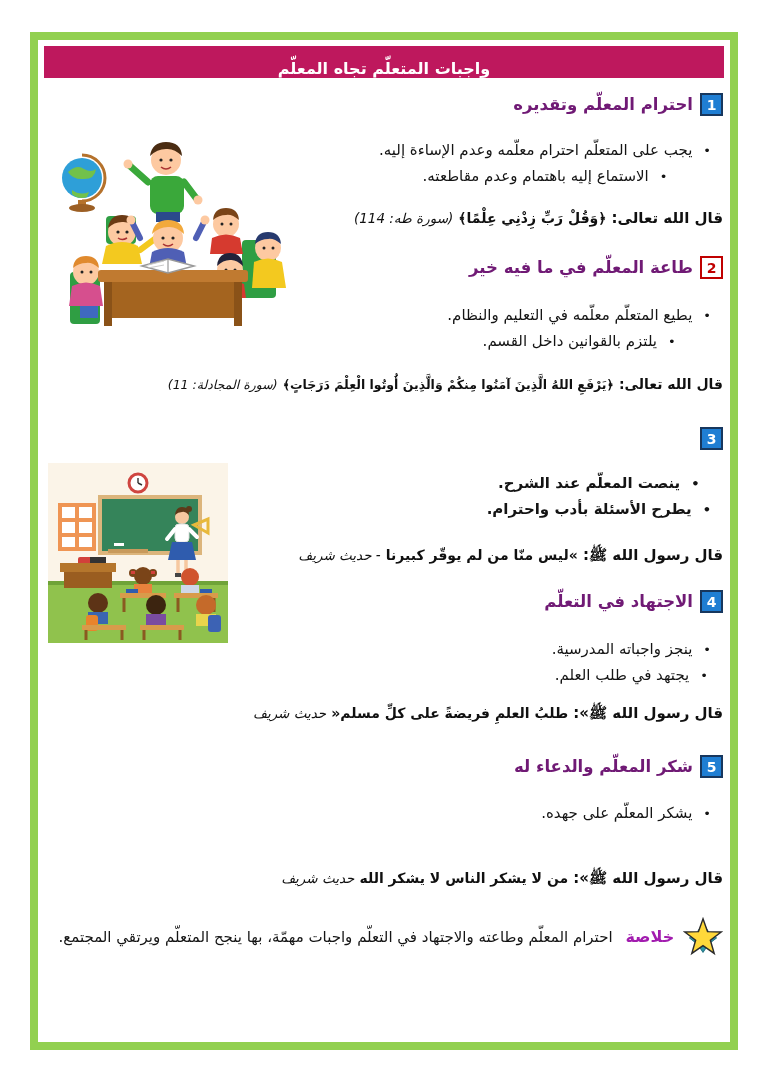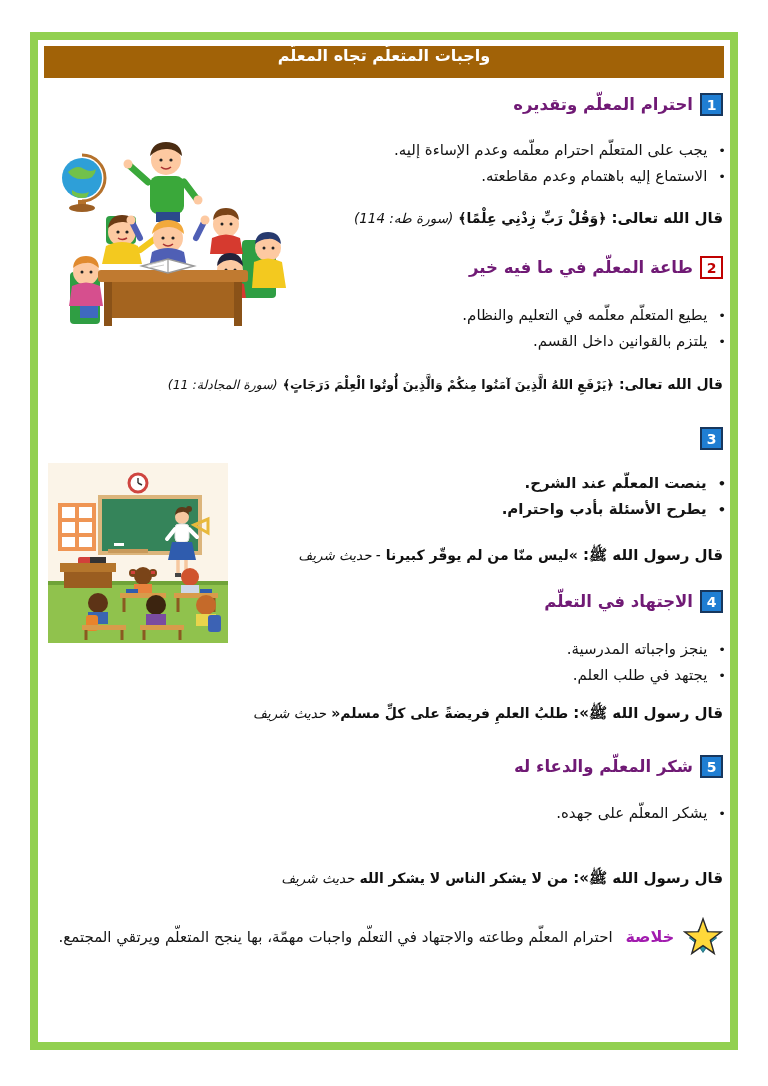--- a/index.html
+++ b/index.html
@@ -3,30 +3,30 @@
 <meta charset="utf-8">
 <style>
   html,body{margin:0;padding:0;}
   body{
     width:768px;height:1086px;position:relative;background:#ffffff;
     font-family:"DejaVu Sans",sans-serif;overflow:hidden;direction:rtl;
   }
   .frame{position:absolute;left:30px;top:32px;width:708px;height:1018px;
     border:8px solid #92d050;box-sizing:border-box;}
   .headerbar{position:absolute;left:44px;top:46px;width:680px;height:32px;
-    background:#a16207;color:#ffffff;display:flex;align-items:flex-start;justify-content:center;
+    background:#be185d;color:#ffffff;display:flex;align-items:flex-end;justify-content:center;
     font-weight:bold;font-size:16px;}
   
   .heading{position:absolute;right:45px;display:flex;align-items:center;gap:7px;direction:rtl;}
   .numsq{width:23px;height:23px;box-sizing:border-box;background:#1f7ed3;border:2px solid #17375e;
     color:#fff;font-weight:bold;font-size:14px;display:flex;align-items:center;justify-content:center;flex:0 0 auto;}
   .numsq.outline{background:#ffffff;border-color:#c00000;color:#c00000;}
   .htitle{color:#701a75;font-weight:bold;font-size:16.5px;white-space:nowrap;}
   
-  .bullets{position:absolute;right:42px;direction:rtl;text-align:right;color:#141414;}
+  .bullets{position:absolute;right:57px;direction:rtl;text-align:center;color:#141414;}
   .bline{font-size:15px;line-height:1.75;white-space:nowrap;}
   .bline::before{content:"•";margin-left:11px;font-size:13px;color:#141414;}
   
   .quote{position:absolute;right:45px;direction:rtl;text-align:right;white-space:nowrap;color:#101010;}
   .qintro{font-weight:bold;font-size:15px;margin-top:13px;}
   .qtext{font-weight:bold;font-size:14px;}
   .qsource{font-style:italic;font-size:13.5px;}
   .quote.longline .qintro{font-size:14px;}
   .quote.longline .qtext{font-size:12.5px;}
   .quote.longline .qsource{font-size:12.5px;margin-left:42px;}

